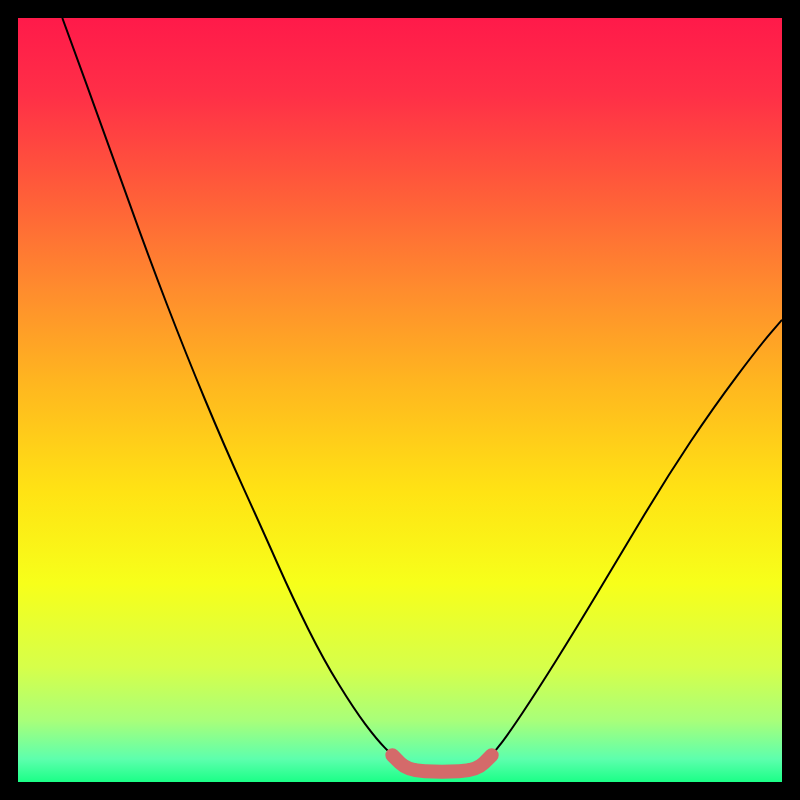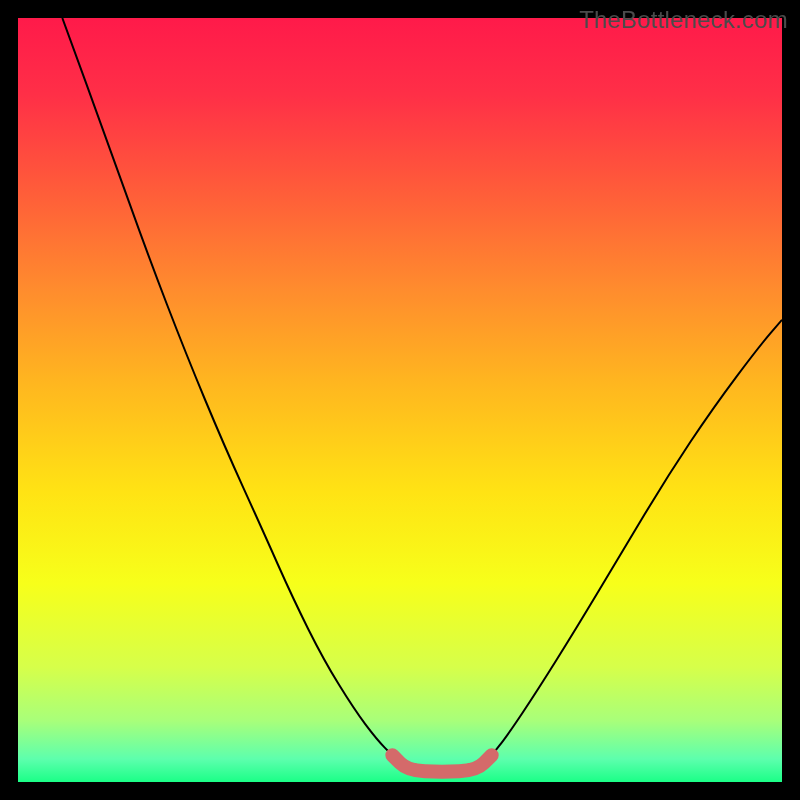--- a/index.html
+++ b/index.html
@@ -39,21 +39,20 @@
   svg {
     display: block;
     width: 100%;
     height: 100%;
   }
 </style>
 </head>
 <body>
 
 <div class="frame">
-  <div class="watermark">TheBottleneck.com</div>
 
   <div class="plot-area">
     <svg viewBox="0 0 764 764" preserveAspectRatio="none">
       <defs>
         <linearGradient id="bgGrad" x1="0" y1="0" x2="0" y2="1">
             <stop offset="0.00%" stop-color="#ff1a4a"></stop>
             <stop offset="10.00%" stop-color="#ff2f47"></stop>
             <stop offset="22.00%" stop-color="#ff5a3a"></stop>
             <stop offset="35.00%" stop-color="#ff8a2e"></stop>
             <stop offset="48.00%" stop-color="#ffb71f"></stop>

